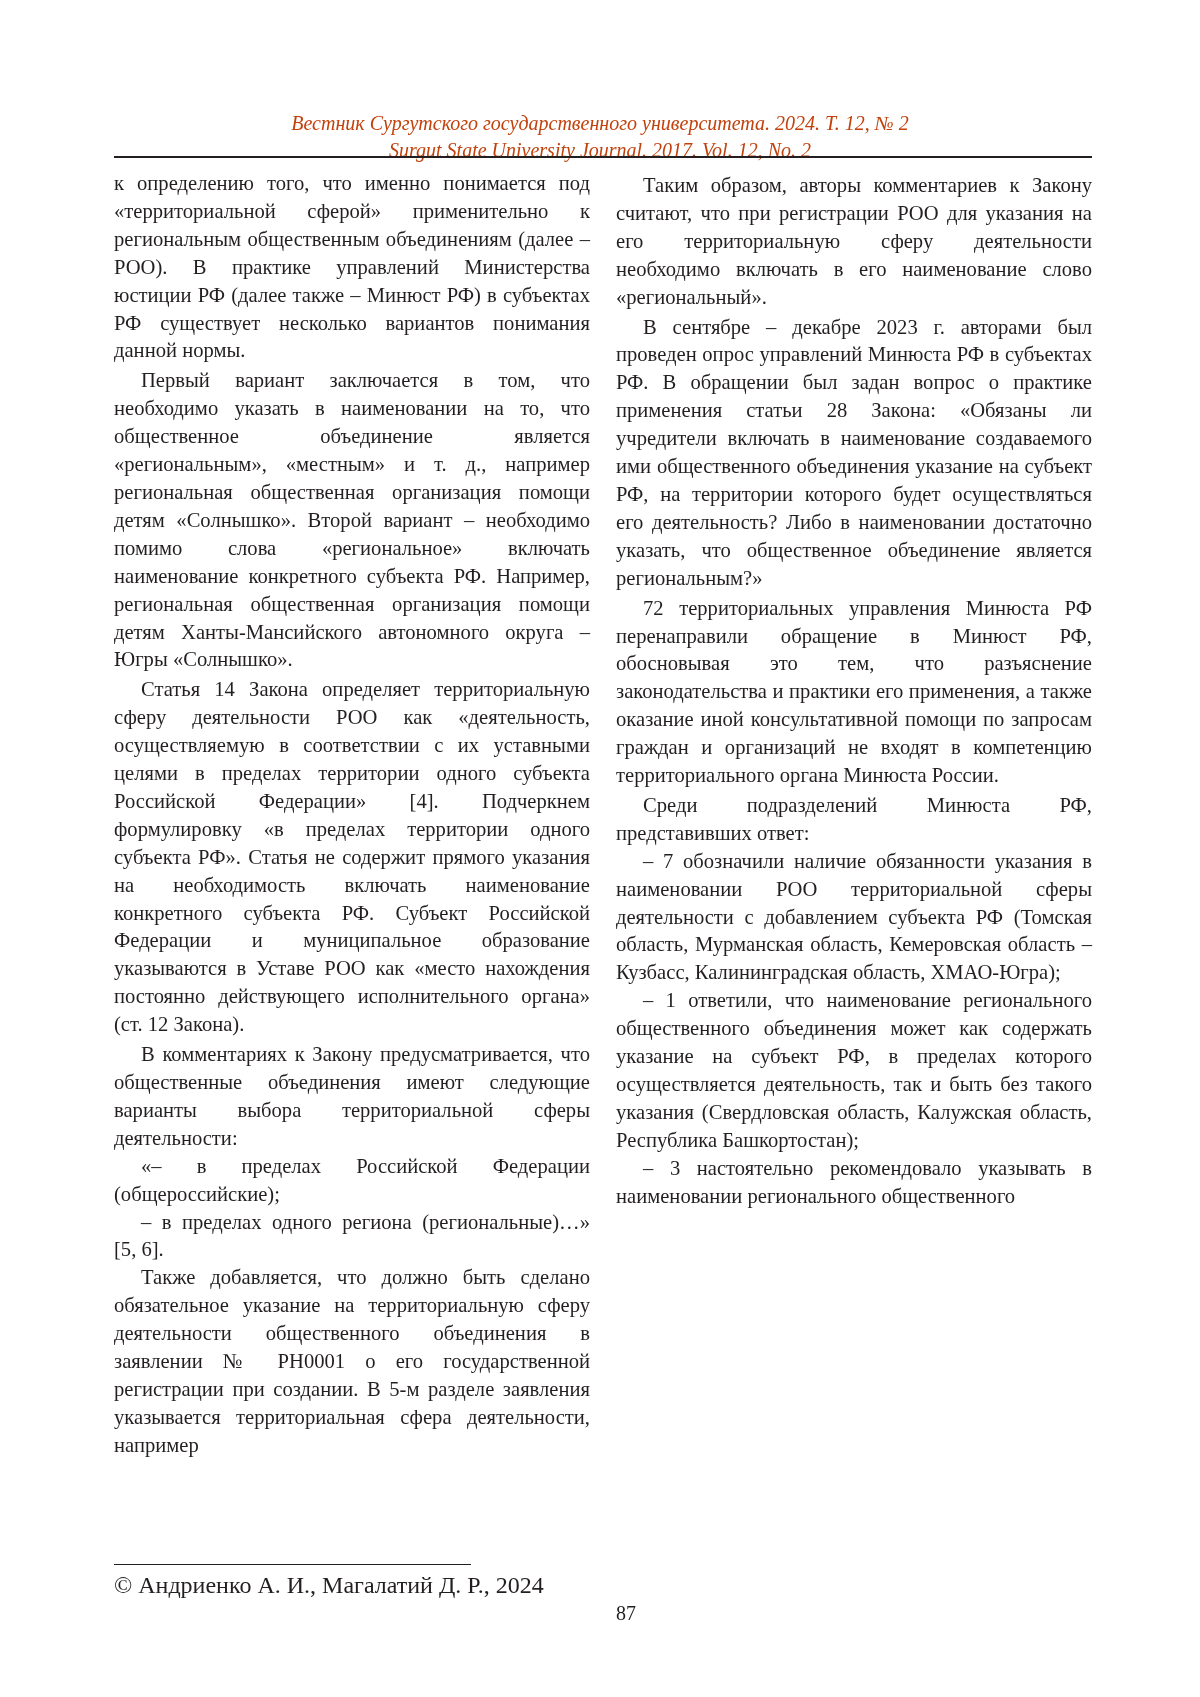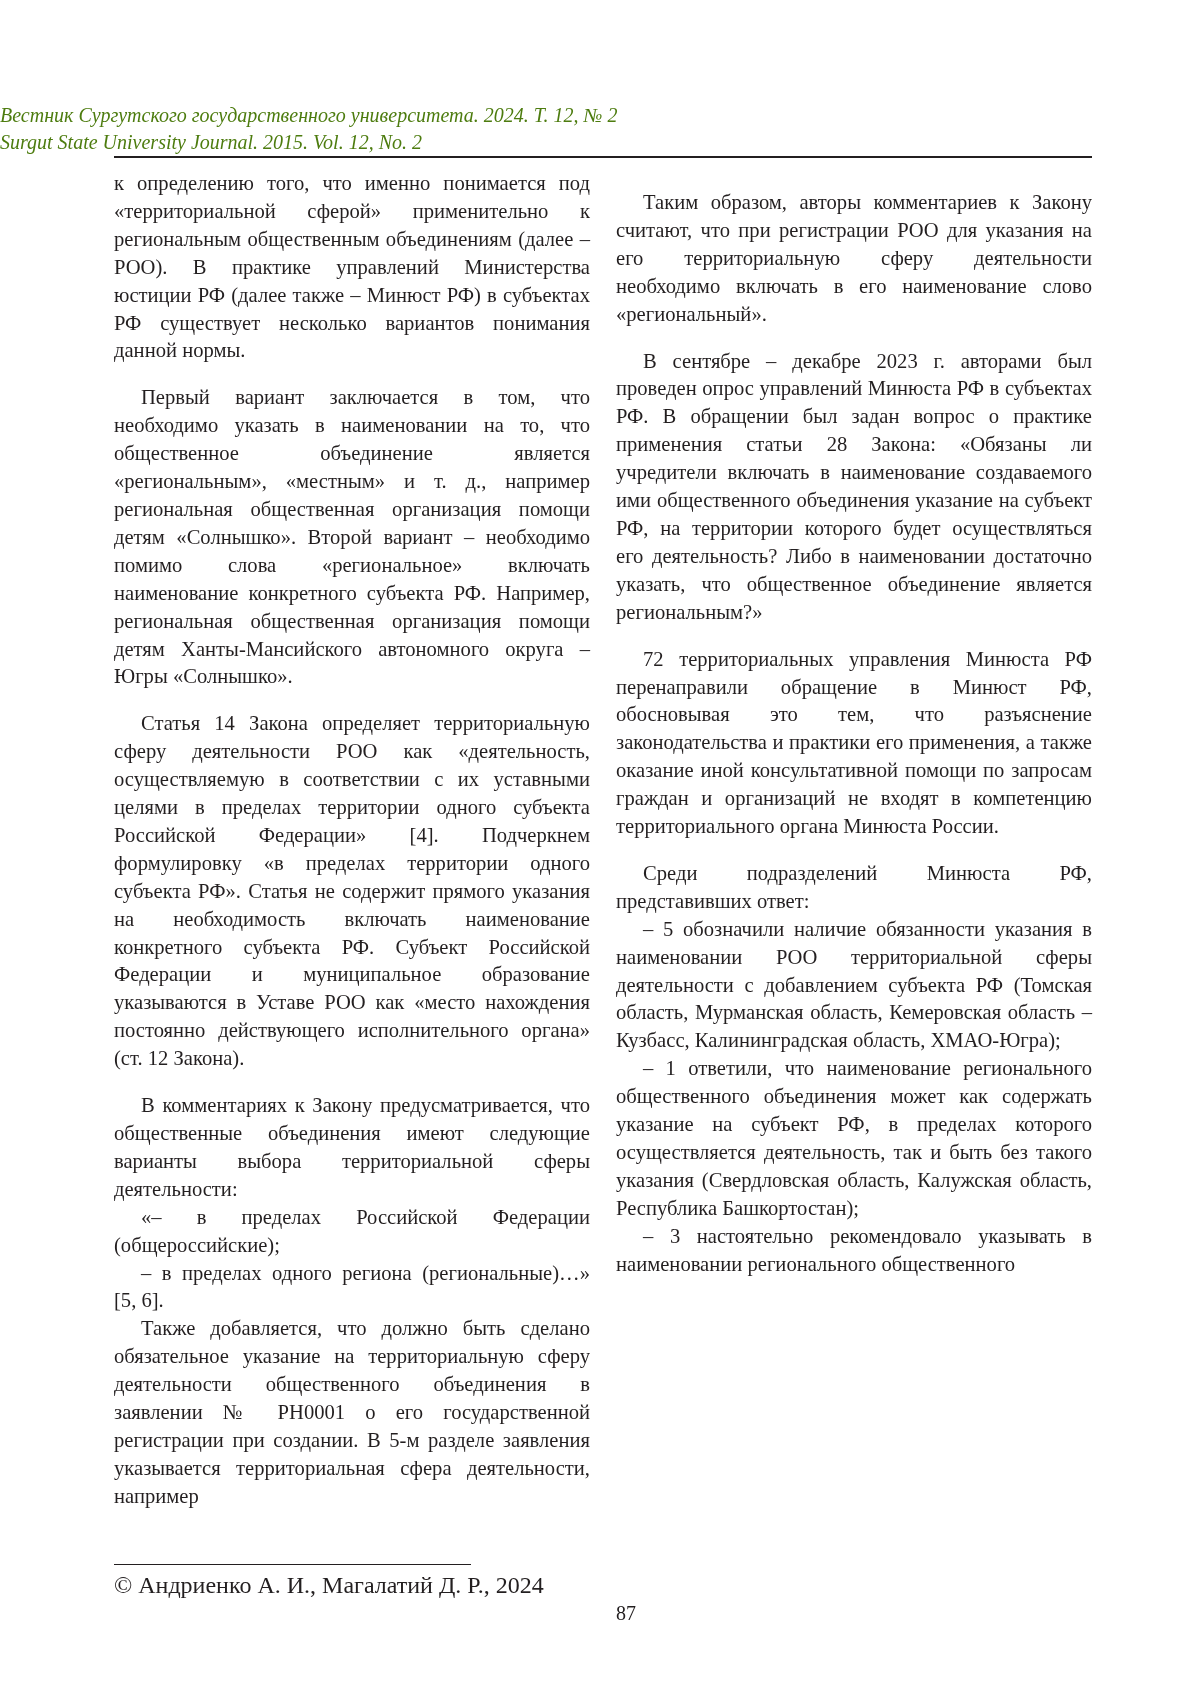--- a/index.html
+++ b/index.html
@@ -2,74 +2,74 @@
 <html><head>
 <meta charset="utf-8">
 <style>
   html, body { margin: 0; padding: 0; background: #ffffff; }
   body {
     width: 1200px; height: 1697px; position: relative; overflow: hidden;
     font-family: "Liberation Serif", "DejaVu Serif", serif;
     color: #231f20;
   }
   .running-head {
-    position: absolute; left: 0; top: 102px; width: 1200px;
-    text-align: left; font-style: italic; font-size: 20px; line-height: 27px;
-    color: #4d7c0f;
+    position: absolute; left: 0; top: 110px; width: 1200px;
+    text-align: center; font-style: italic; font-size: 20px; line-height: 27px;
+    color: #c2410c;
   }
   .head-rule {
     position: absolute; left: 114px; top: 156px; width: 978px; height: 0;
     border-top: 2.5px solid #231f20;
   }
   .col {
     position: absolute; top: 170px; width: 476px;
     font-size: 20.6px; line-height: 27.9px; text-align: justify;
     hyphens: manual;
   }
   .col-left { left: 114px; }
   .col-right { left: 616px; }
   .col p { margin: 0; text-indent: 0; }
   .col p.ind { text-indent: 27px; }
-  .col p.gap { margin-top: 19px; }
+  .col p.gap { margin-top: 2px; }
   .foot-rule {
     position: absolute; left: 114px; top: 1564px; width: 357px; height: 0;
     border-top: 1.6px solid #231f20;
   }
   .copyright {
     position: absolute; left: 114px; top: 1574px; font-size: 24px; line-height: 22px;
   }
   .page-number {
     position: absolute; left: 0; width: 1200px; top: 1601px; text-align: center;
     font-size: 20px; line-height: 24px; padding-left: 26px;
   }
 </style>
 </head>
 <body>
 
 <div class="running-head">
   <div>Вестник Сургутского государственного университета. 2024. Т. 12, № 2</div>
-  <div>Surgut State University Journal. 2015. Vol. 12, No. 2</div>
+  <div>Surgut State University Journal. 2017. Vol. 12, No. 2</div>
 </div>
 <div class="head-rule"></div>
 
 <div class="col col-left">
   <p>к определению того, что именно понимается под «территориальной сферой» применительно к региональным общественным объединениям (далее – РОО). В практике управлений Министерства юстиции РФ (далее также – Минюст РФ) в субъектах РФ существует несколько вариантов понимания данной нормы.</p>
   <p class="ind gap">Первый вариант заключается в том, что необходимо указать в наименовании на то, что общественное объединение является «региональным», «местным» и т. д., например региональная общественная организация помощи детям «Солнышко». Второй вариант – необходимо помимо слова «региональное» включать наименование конкретного субъекта РФ. Например, региональная общественная организация помощи детям Ханты-Мансийского автономного округа – Югры «Солнышко».</p>
   <p class="ind gap">Статья 14 Закона определяет территориальную сферу деятельности РОО как «деятельность, осуществляемую в соответствии с их уставными целями в пределах территории одного субъекта Российской Федерации» [4]. Подчеркнем формулировку «в пределах территории одного субъекта РФ». Статья не содержит прямого указания на необходимость включать наименование конкретного субъекта РФ. Субъект Российской Федерации и муниципальное образование указываются в Уставе РОО как «место нахождения постоянно действующего исполнительного органа» (ст. 12 Закона).</p>
   <p class="ind gap">В комментариях к Закону предусматривается, что общественные объединения имеют следующие варианты выбора территориальной сферы деятельности:</p>
   <p class="ind">«– в пределах Российской Федерации (общероссийские);</p>
   <p class="ind">– в пределах одного региона (региональные)…» [5, 6].</p>
   <p class="ind">Также добавляется, что должно быть сделано обязательное указание на территориальную сферу деятельности общественного объединения в заявлении № РН0001 о его государственной регистрации при создании. В 5-м разделе заявления указывается территориальная сфера деятельности, например</p>
 </div>
 
 <div class="col col-right">
   <p class="ind gap">Таким образом, авторы комментариев к Закону считают, что при регистрации РОО для указания на его территориальную сферу деятельности необходимо включать в его наименование слово «региональный».</p>
   <p class="ind gap">В сентябре – декабре 2023 г. авторами был проведен опрос управлений Минюста РФ в субъектах РФ. В обращении был задан вопрос о практике применения статьи 28 Закона: «Обязаны ли учредители включать в наименование создаваемого ими общественного объединения указание на субъект РФ, на территории которого будет осуществляться его деятельность? Либо в наименовании достаточно указать, что общественное объединение является региональным?»</p>
   <p class="ind gap">72 территориальных управления Минюста РФ перенаправили обращение в Минюст РФ, обосновывая это тем, что разъяснение законодательства и практики его применения, а также оказание иной консультативной помощи по запросам граждан и организаций не входят в компетенцию территориального органа Минюста России.</p>
   <p class="ind gap">Среди подразделений Минюста РФ, представивших ответ:</p>
-  <p class="ind">– 5 обозначили наличие обязанности указания в наименовании РОО территориальной сферы деятельности с добавлением субъекта РФ (Томская область, Мурманская область, Кемеровская область – Кузбасс, Калининградская область, ХМАО-Югра);</p>
+  <p class="ind">– 7 обозначили наличие обязанности указания в наименовании РОО территориальной сферы деятельности с добавлением субъекта РФ (Томская область, Мурманская область, Кемеровская область – Кузбасс, Калининградская область, ХМАО-Югра);</p>
   <p class="ind">– 1 ответили, что наименование регионального общественного объединения может как содержать указание на субъект РФ, в пределах которого осуществляется деятельность, так и быть без такого указания (Свердловская область, Калужская область, Республика Башкортостан);</p>
   <p class="ind">– 3 настоятельно рекомендовало указывать в наименовании регионального общественного</p>
 </div>
 
 <div class="foot-rule"></div>
 <div class="copyright">© Андриенко А. И., Магалатий Д. Р., 2024</div>
 <div class="page-number">87</div>
 
 </body></html>

